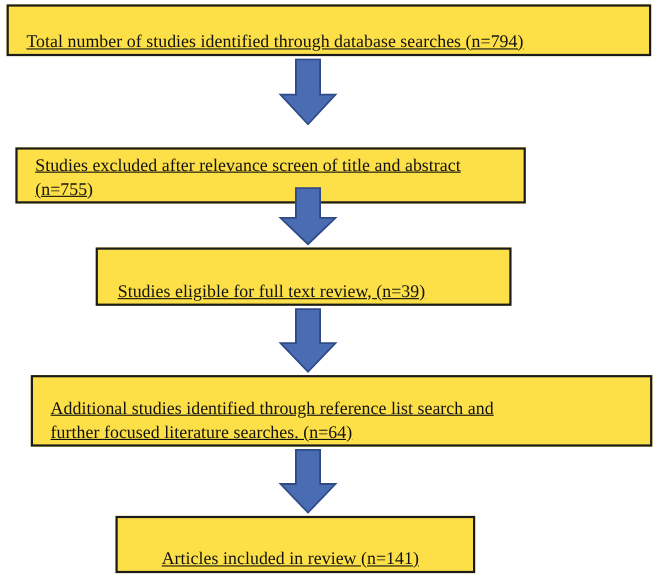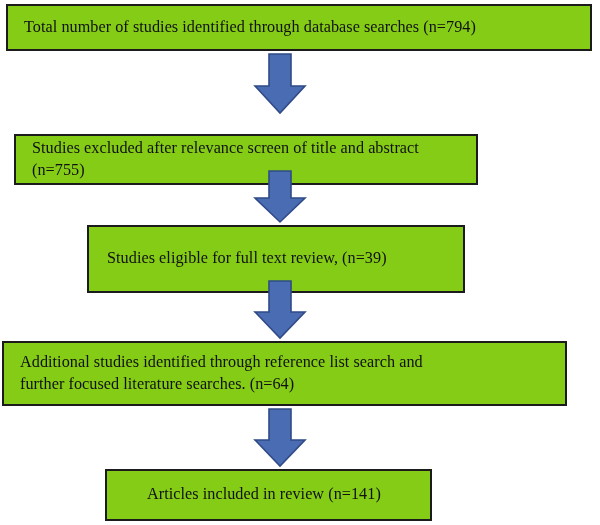--- a/index.html
+++ b/index.html
@@ -20,44 +20,45 @@
     position: absolute;
     left: 0;
     top: 0;
     width: 600px;
     height: 525px;
   }
 
   .node-box {
     position: absolute;
     box-sizing: border-box;
-    background: #84cc16;
+    background: #fde047;
     border: 2px solid #1b1b1b;
     display: flex;
-    align-items: center;
+    align-items: flex-end;
+    text-decoration: underline;
   }
 
   .node-text {
     display: block;
     width: 100%;
     padding: 0 10px;
     font-size: 16.2px;
     line-height: 1.32;
     letter-spacing: 0.05px;
     white-space: pre-line;
     color: #111111;
   }
 
   .text-left   { text-align: left; }
 
   
   #box-identified   { left: 6px;   top: 4px;   width: 586px; height: 47px; }
   #box-excluded     { left: 14px;  top: 117px; width: 464px; height: 51px; margin-top: 17px; }
-  #box-eligible     { left: 87px;  top: 225px; width: 378px; height: 68px; }
-  #box-additional   { left: 2px;  top: 341px; width: 565px; height: 65px; }
+  #box-eligible     { left: 87px;  top: 225px; width: 378px; height: 53px; }
+  #box-additional   { left: 28px;  top: 341px; width: 565px; height: 65px; }
   #box-included     { left: 105px; top: 469px; width: 327px; height: 52px; }
 
   #box-identified .node-text { padding-left: 16px; }
   #box-excluded   .node-text { padding-left: 16px; }
   #box-eligible   .node-text { padding-left: 18px; }
   #box-additional .node-text { padding-left: 16px; }
   #box-included   .node-text { padding-left: 40px; }
 
   
   .arrow {

